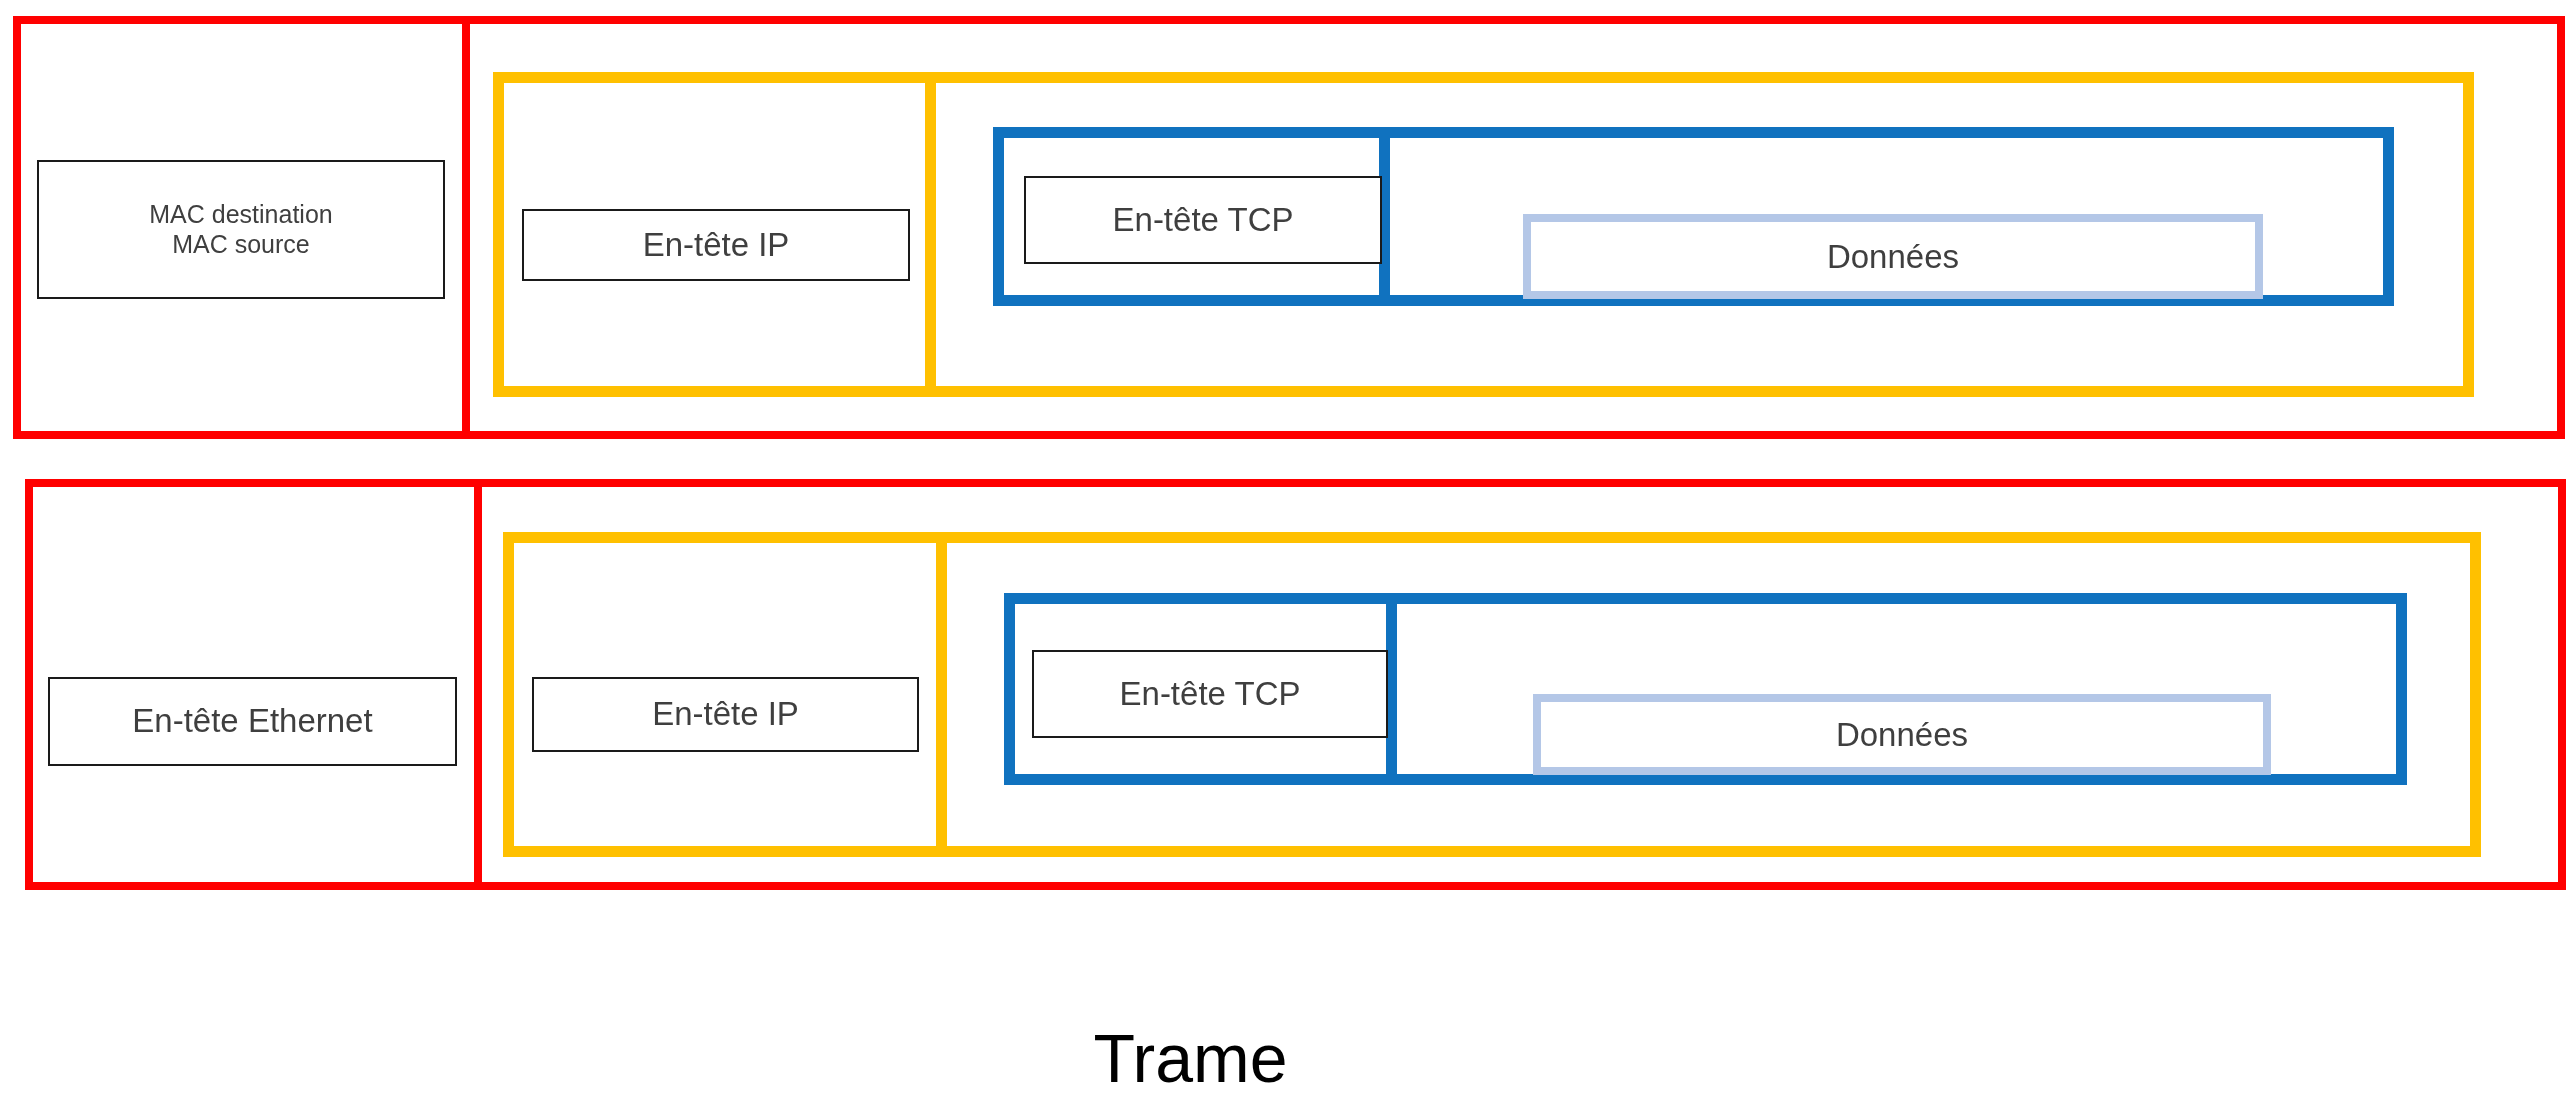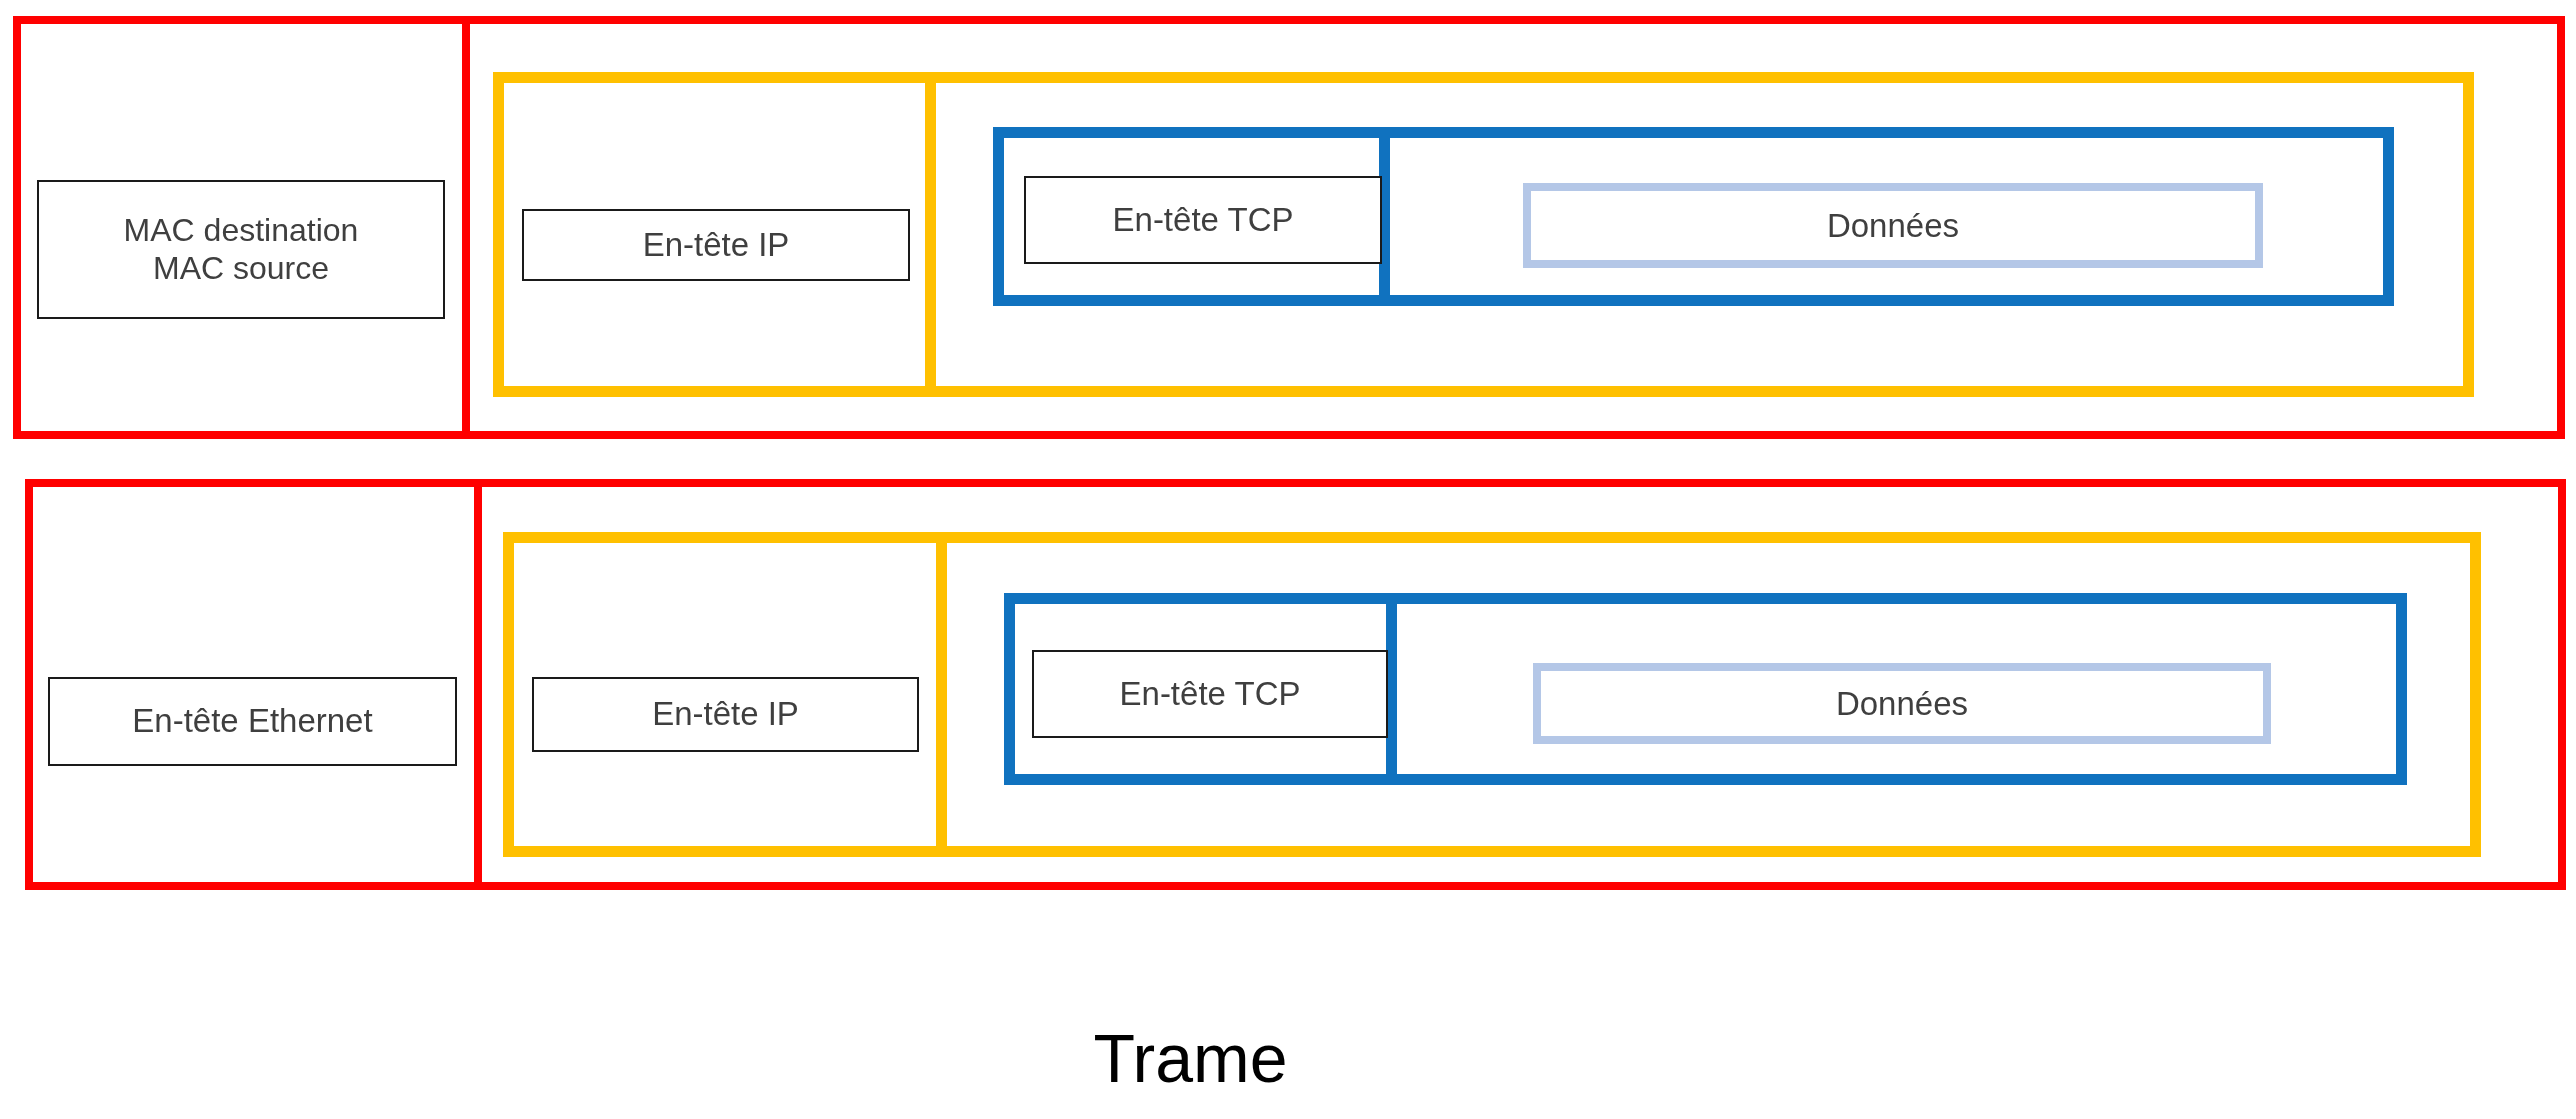--- a/index.html
+++ b/index.html
@@ -60,36 +60,36 @@
     align-items: center;
     justify-content: center;
     text-align: center;
     color: #3F3F3F;
     font-size: 33px;
     line-height: 1.18;
     white-space: pre-line;
     font-family: "Liberation Sans", sans-serif;
   }
   .label-box.two-line {
-    font-size: 32px;
-    margin-top: 20px;
+    font-size: 25px;
   }
   
   .data-box {
     position: absolute;
     box-sizing: border-box;
     border: 8.8px solid #B4C7E7;
     background: #ffffff;
     display: flex;
     align-items: center;
     justify-content: center;
     text-align: center;
     color: #3F3F3F;
     font-size: 33px;
     font-family: "Liberation Sans", sans-serif;
+    margin-top: 31px;
   }
   
   .caption {
     position: absolute;
     color: #000000;
     font-size: 68px;
     font-family: "Liberation Sans", sans-serif;
     white-space: nowrap;
     text-align: center;
   }

